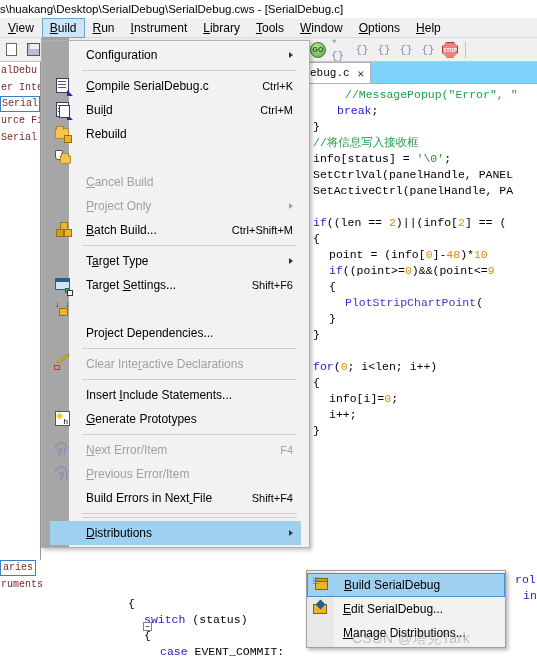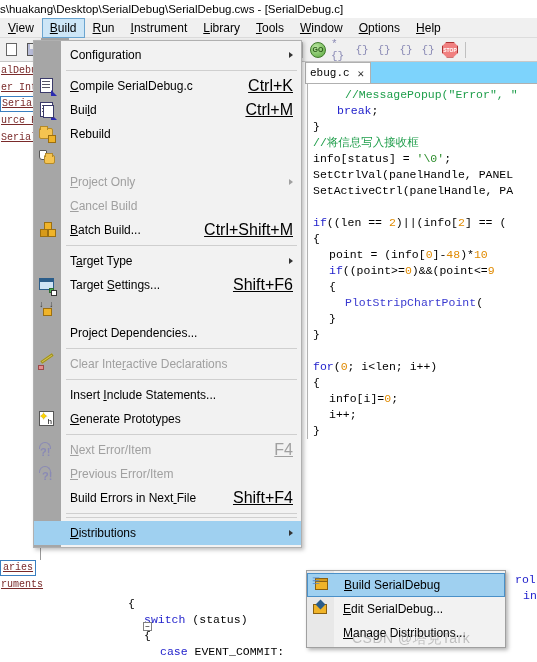--- a/index.html
+++ b/index.html
@@ -50,21 +50,21 @@
   }
   .step-ic{ font-size:11px; color:#8a8ab5; font-family:"Liberation Mono", monospace; }
 
   
   #leftpanel{
     position:absolute; left:0; top:62px; width:41px; height:520px;
     background:#ffffff; border-right:1px solid #999;
     font-family:"Liberation Mono", monospace; font-size:10px; color:#7a2a2a;
     overflow:hidden;
   }
-  .tree-row{ height:17px; line-height:17px; white-space:nowrap; padding-left:1px;text-decoration:underline; }
+  .tree-row{ height:17px; line-height:17px; white-space:nowrap; padding-left:1px; }
   .tree-row.sel{ border:1px solid #3a7fc1; height:16px; line-height:14px; }
 
   #leftbottom{
     position:absolute; left:0; top:560px; width:120px; height:45px;
     font-family:"Liberation Mono", monospace; font-size:10px; color:#7a2a2a;
     background:#fff;
   }
   #leftbottom .tree-row.sel{ display:inline-block; padding:0 2px; }
 
   
@@ -108,38 +108,38 @@
     background:#f2f2f2; border-right:1px solid #c8c8c8;
   }
   .fold-box{
     position:absolute; left:143px; top:622px; width:9px; height:9px;
     border:1px solid #808080; background:#fff;
     font-size:8px; line-height:7px; text-align:center; color:#000;
   }
 
   
   #buildmenu{
-    position:absolute; left:33px; top:40px; width:269px;
+    position:absolute; left:41px; top:40px; width:269px;
     background:#f2f2f2; border:1px solid #b0b0b0;
     box-shadow:2px 2px 4px rgba(0,0,0,.25);
-    font-size:12px; color:#000; padding:2px 0;
+    font-size:12px; color:#000; padding:2px 8px;
   }
   #menuicons{
     position:absolute; left:0; top:0; width:27px; bottom:0; background:#a6a6a6;
   }
   .mi{
     position:relative; height:24px; display:flex; align-items:center;
     padding-left:36px; padding-right:8px; white-space:nowrap;
   }
   .mi.hl{ background:#9fd0f0; }
   .mi.disabled .mi-label{ color:#a0a0a0; }
   .mi.disabled .mi-accel{ color:#a0a0a0; }
   .mi-label{ flex:1; }
   .mi-label u{ text-decoration:underline; }
-  .mi-accel{ color:#000; margin-left:14px; font-size:16px;text-decoration:underline; }
+  .mi-accel{ color:#000; margin-left:14px; font-size:11px; }
   .mi-arrow{
     margin-left:10px; width:0;height:0;
     border-left:4px solid #333; border-top:3.5px solid transparent; border-bottom:3.5px solid transparent;
   }
   .mi-sep{ height:1px; background:#cfcfcf; margin:3px 4px 3px 32px; }
   .mi-icon{
     position:absolute; left:4px; top:50%; transform:translateY(-50%);
     width:18px; height:18px;
   }
 
@@ -306,26 +306,26 @@
       <span class="mi-label">Rebuild</span>
     </div>
     <div class="mi">
       <span class="mi-icon">
         <span class="ic-trash"></span>
         <span class="ic-folder" style="left:6px;top:6px;width:11px;height:9px;"></span>
       </span>
     </div>
     <div class="mi disabled">
       <span class="mi-icon"></span>
+      <span class="mi-label"><u>C</u>ancel Build</span>
+    </div>
+    <div class="mi disabled">
+      <span class="mi-icon"></span>
       <span class="mi-label"><u>P</u>roject Only</span>
       <span class="mi-arrow" style="border-left-color: rgb(160, 160, 160);"></span>
-    </div>
-    <div class="mi disabled">
-      <span class="mi-icon"></span>
-      <span class="mi-label"><u>C</u>ancel Build</span>
     </div>
     <div class="mi">
       <span class="mi-icon">
         <span class="ic-box" style="left:6px;top:1px;"></span>
         <span class="ic-box d" style="left:2px;top:8px;"></span>
         <span class="ic-box" style="left:10px;top:8px;"></span>
       </span>
       <span class="mi-label"><u>B</u>atch Build...</span>
       <span class="mi-accel">Ctrl+Shift+M</span>
     </div>

